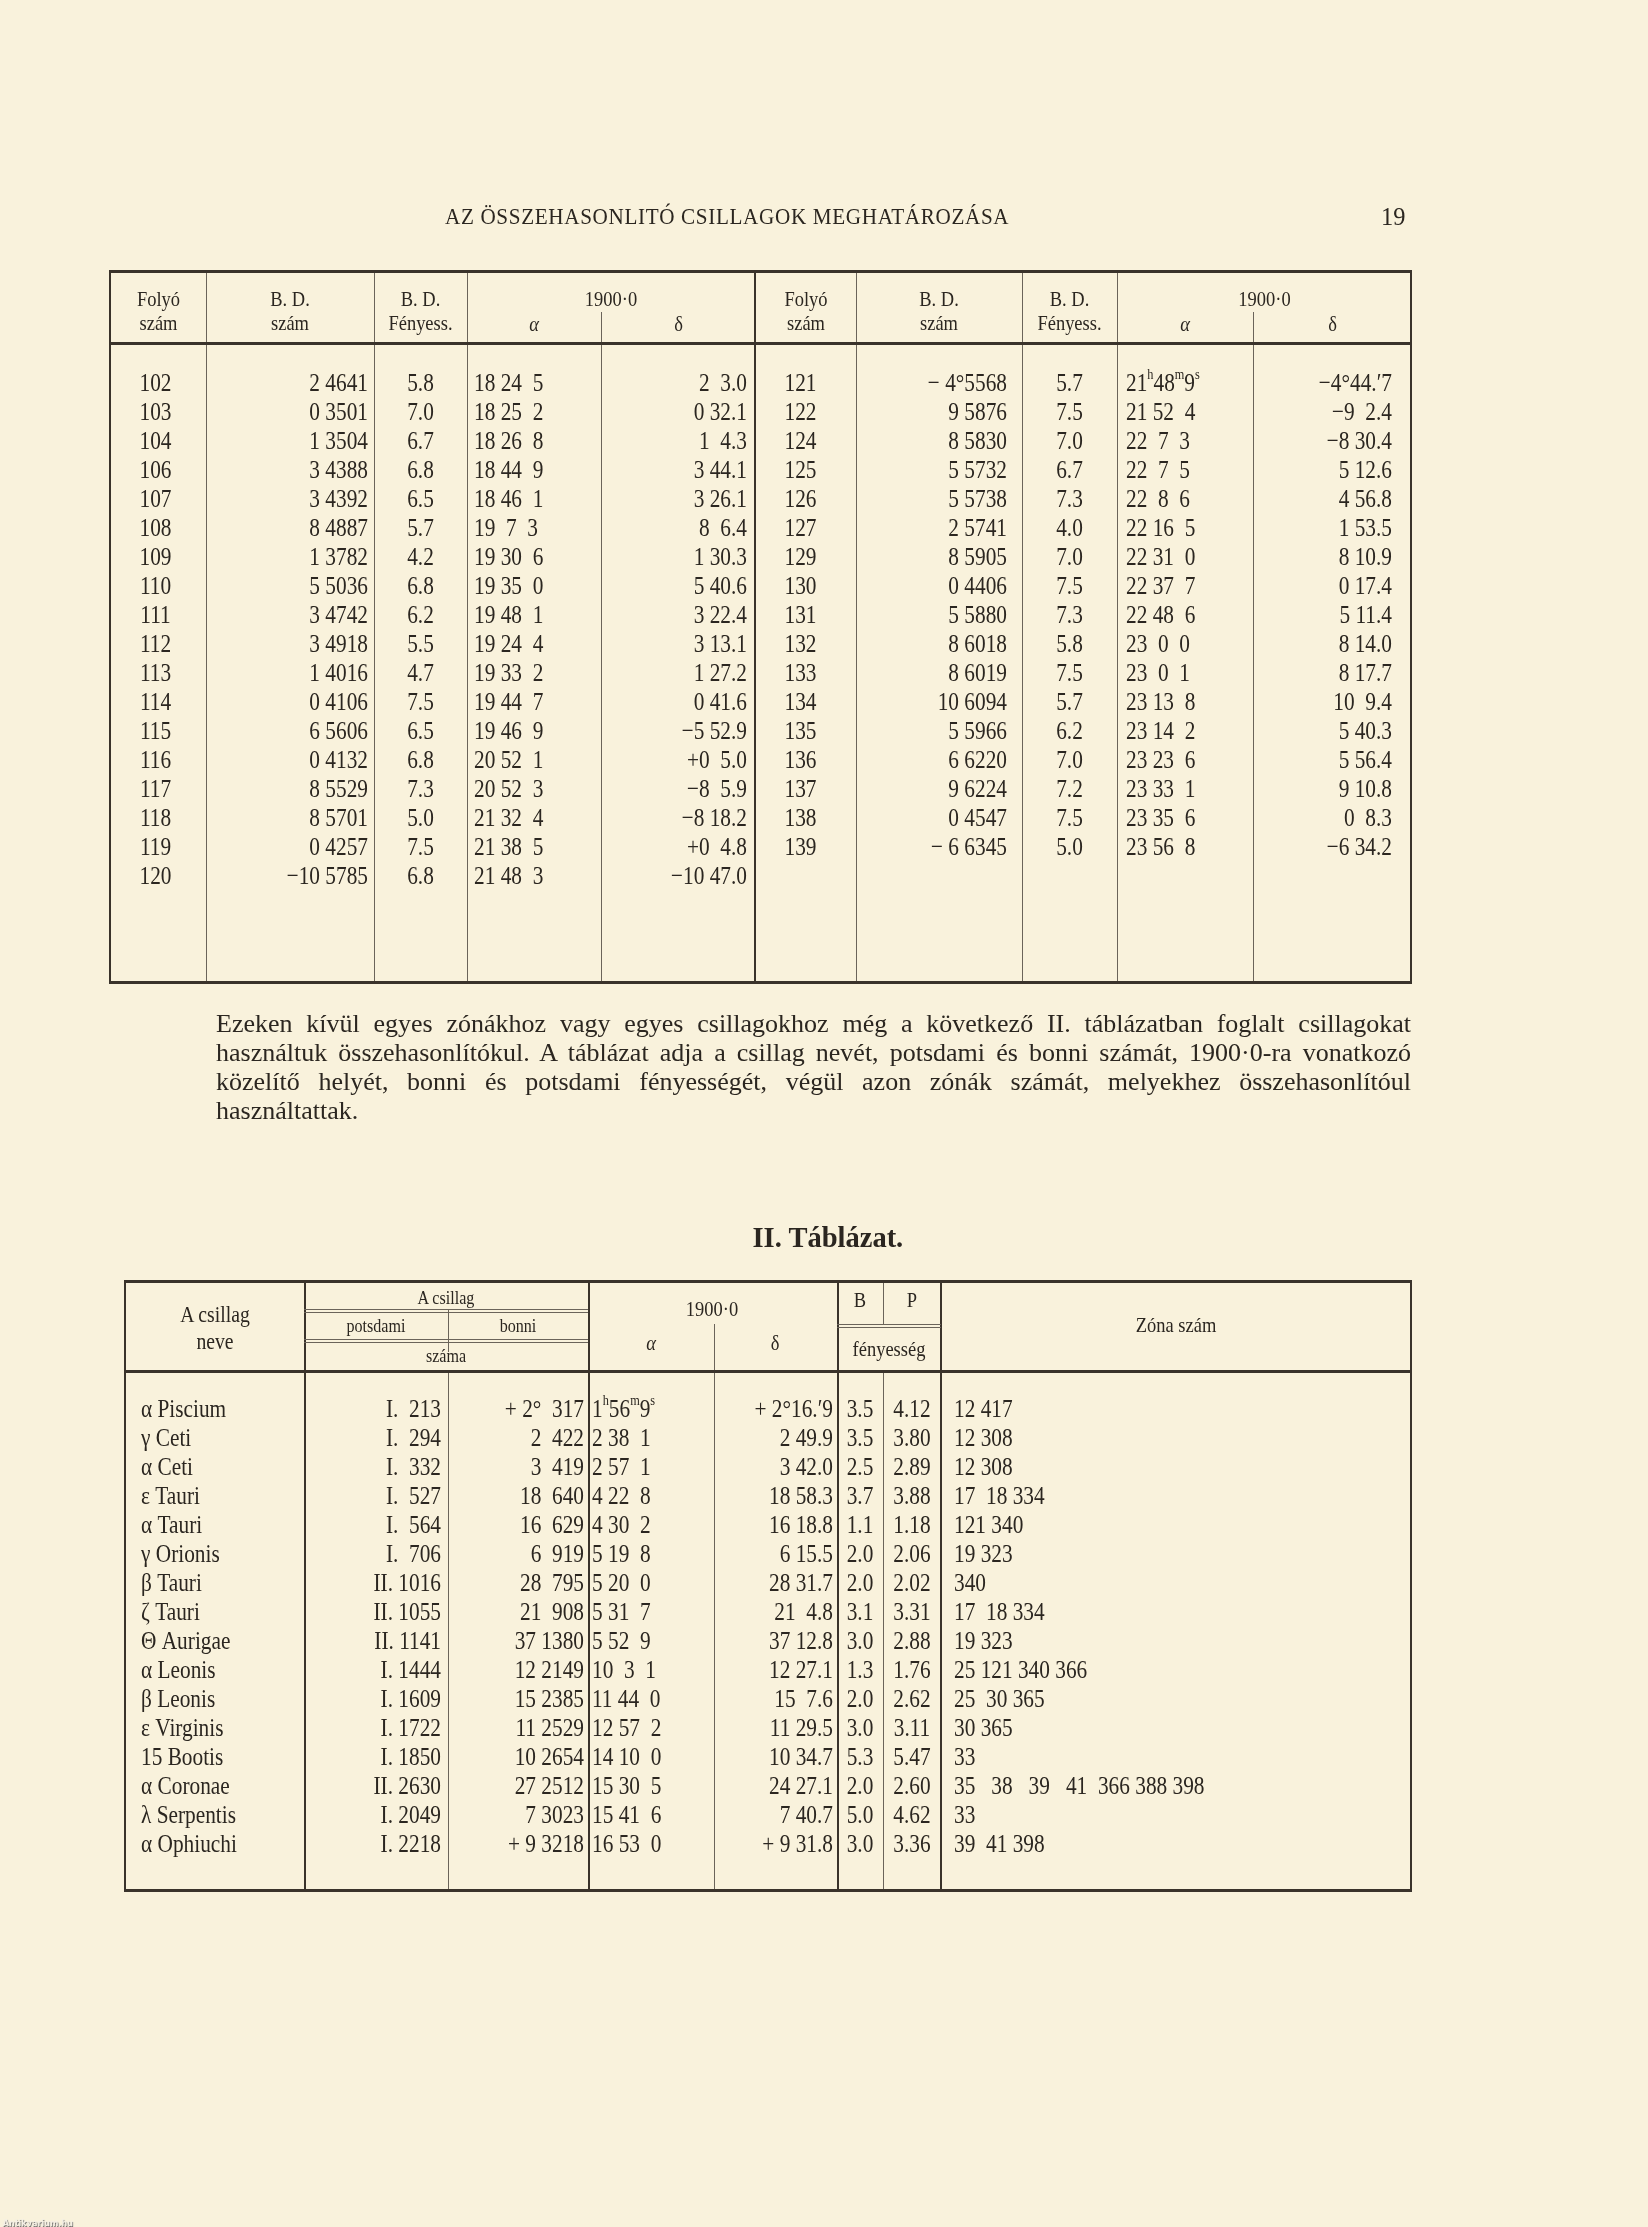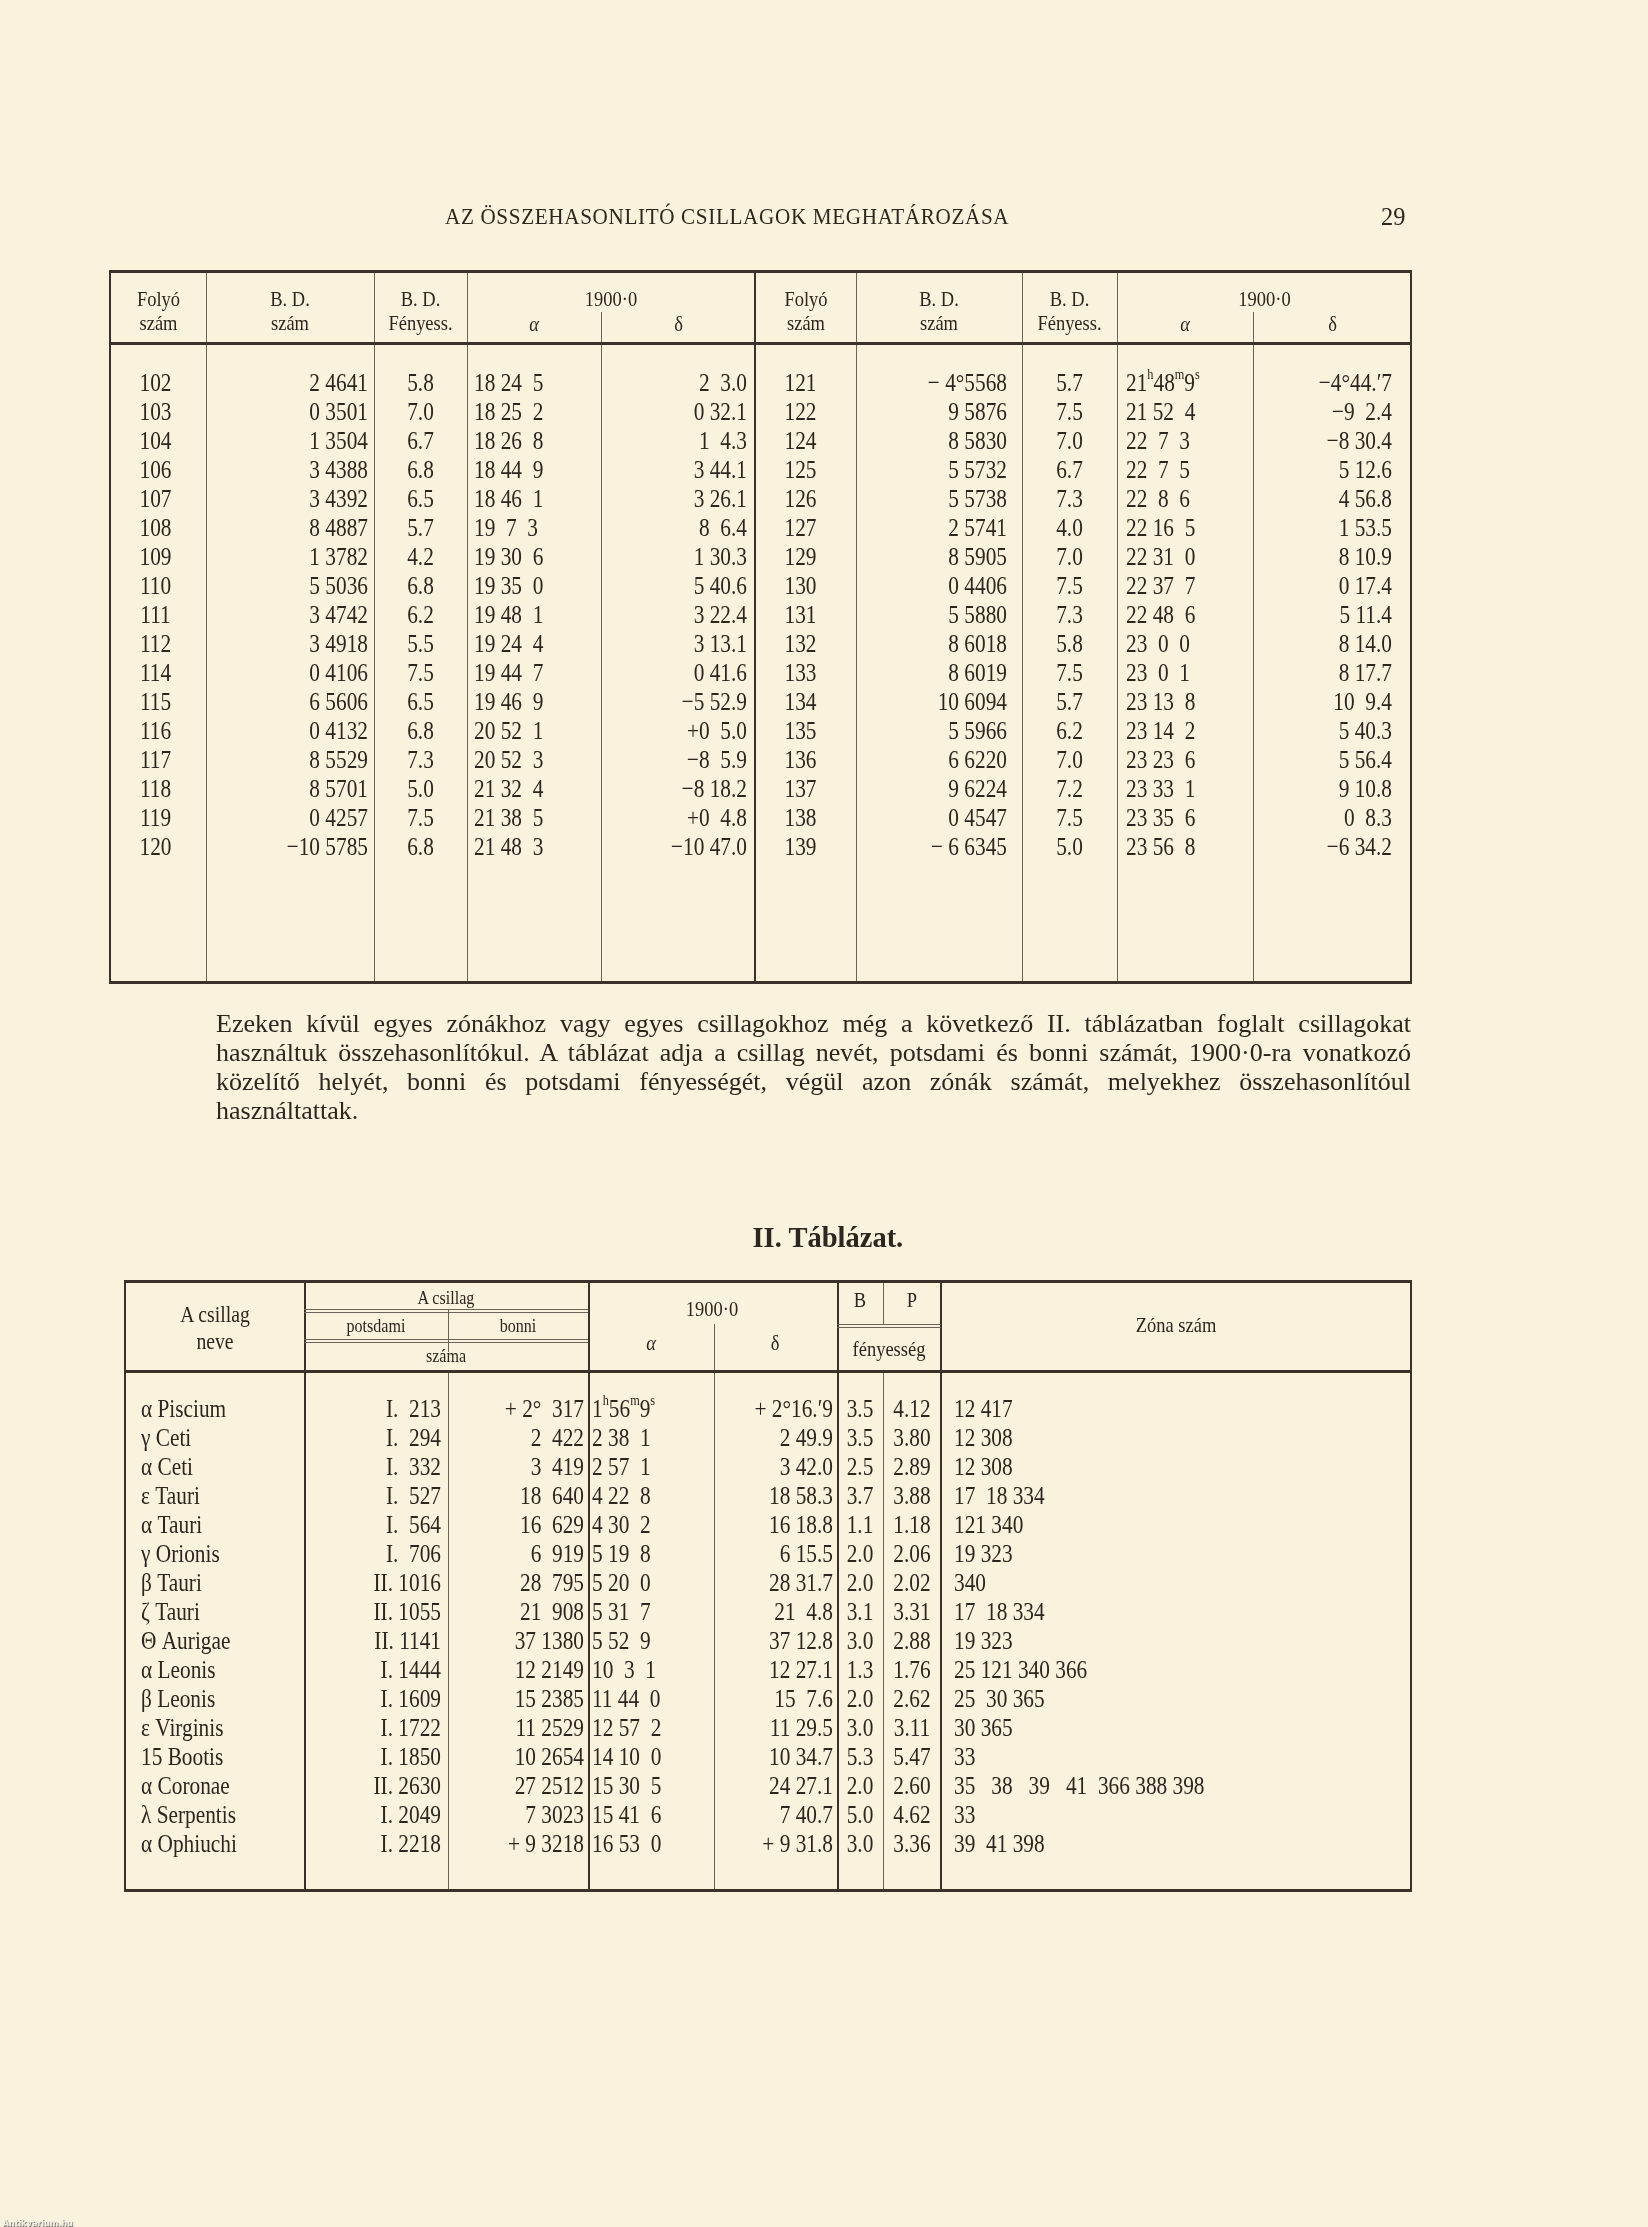--- a/index.html
+++ b/index.html
@@ -73,21 +73,21 @@
   .watermark {
     position: absolute; left: 2.7px; top: 2218px; font-family: "DejaVu Sans", sans-serif;
     font-size: 8.1px; color: #f5f0e5; text-shadow: 0.7px 0.7px 0.7px #666; font-weight: bold;
   }
 </style>
 </head>
 <body>
 
 <div class="page-header">
   <div class="running-title">AZ ÖSSZEHASONLITÓ CSILLAGOK MEGHATÁROZÁSA</div>
-  <div class="page-number">29</div>
+  <div class="page-number">19</div>
 </div>
 
 <div class="t1">
   <div class="half left">
     <div class="col" style="left:95px"></div>
     <div class="col" style="left:263px"></div>
     <div class="col" style="left:356px"></div>
     <div class="col" style="left:490px;top:69px"></div>
 
     <div class="hcell" style="left:0;width:95px;top:13.6px">
@@ -170,20 +170,27 @@
           <div class="cell c" style="left: 263px; width: 93px;">6.2</div>
           <div class="cell " style="left: 363px; width: 122px; transform-origin: left center;">19 48  1</div>
           <div class="cell r" style="left: 490px; width: 146px;">3 22.4</div>
         </div>
         <div class="row">
           <div class="cell c" style="left: 6.8px; width: 75px;">112</div>
           <div class="cell r" style="left: 102px; width: 155px;">3 4918</div>
           <div class="cell c" style="left: 263px; width: 93px;">5.5</div>
           <div class="cell " style="left: 363px; width: 122px; transform-origin: left center;">19 24  4</div>
           <div class="cell r" style="left: 490px; width: 146px;">3 13.1</div>
+        </div>
+        <div class="row">
+          <div class="cell c" style="left: 6.8px; width: 75px;">113</div>
+          <div class="cell r" style="left: 102px; width: 155px;">1 4016</div>
+          <div class="cell c" style="left: 263px; width: 93px;">4.7</div>
+          <div class="cell " style="left: 363px; width: 122px; transform-origin: left center;">19 33  2</div>
+          <div class="cell r" style="left: 490px; width: 146px;">1 27.2</div>
         </div>
         <div class="row">
           <div class="cell c" style="left: 6.8px; width: 75px;">114</div>
           <div class="cell r" style="left: 102px; width: 155px;">0 4106</div>
           <div class="cell c" style="left: 263px; width: 93px;">7.5</div>
           <div class="cell " style="left: 363px; width: 122px; transform-origin: left center;">19 44  7</div>
           <div class="cell r" style="left: 490px; width: 146px;">0 41.6</div>
         </div>
         <div class="row">
           <div class="cell c" style="left: 6.8px; width: 75px;">115</div>

